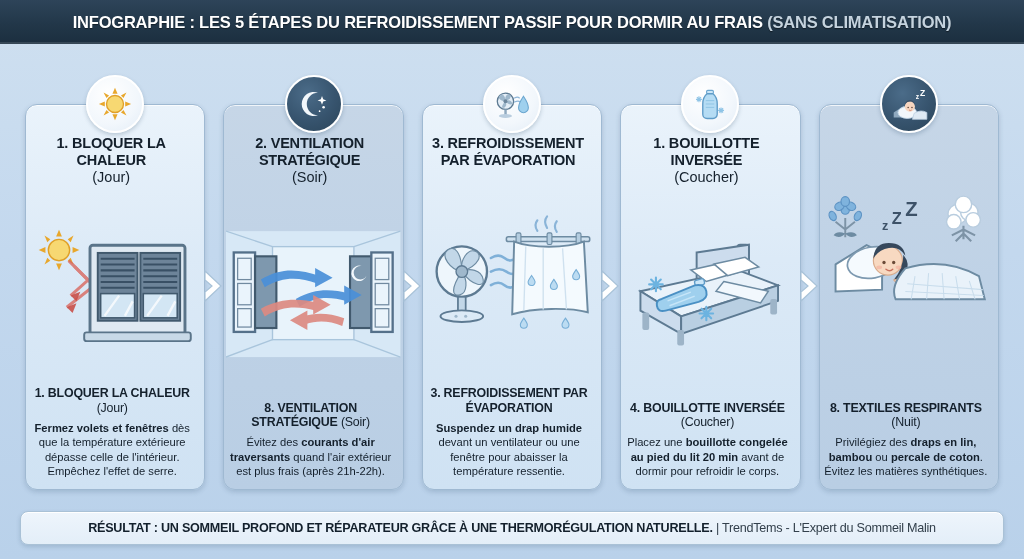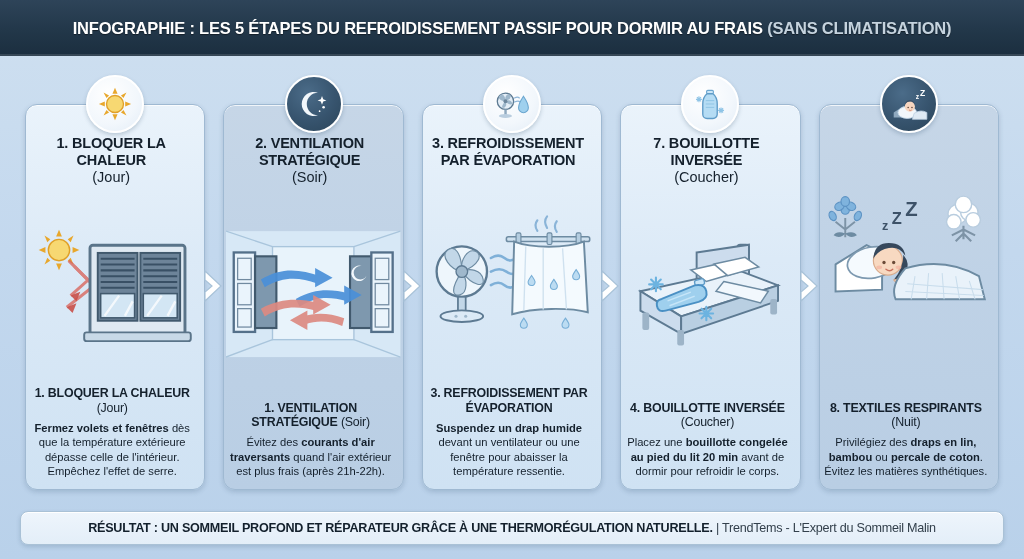--- a/index.html
+++ b/index.html
@@ -8,21 +8,21 @@
     font-family: "Liberation Sans", sans-serif;
     overflow: hidden;
   }
   body {
     background: linear-gradient(180deg,#cfe0f0 0%, #c3d8ee 45%, #b9d1ea 100%);
     position: relative;
   }
 
   
   .header {
-    height: 56px;
+    height: 44px;
     background: linear-gradient(180deg,#2e4459 0%, #223749 55%, #1b2e3f 100%);
     display: flex; align-items: center; justify-content: center;
     position: relative;
   }
   .header::after{
     content:""; position:absolute; left:0; right:0; bottom:0; height:2px;
     background: rgba(255,255,255,.12);
   }
   .header-title {
     color: #ffffff;
@@ -298,21 +298,21 @@
           <g fill="#dd8a82" opacity=".92">
             <path d="M36,80 C58,68 78,70 94,74 L92,82 C76,78 60,76 40,88 Z"></path>
             <polygon points="90,66 108,76 90,86"></polygon>
             <path d="M122,90 C106,84 92,84 80,88 L82,96 C94,92 106,92 120,98 Z"></path>
             <polygon points="84,82 66,92 84,102"></polygon>
           </g>
         </svg>
       </div>
       <div class="card-body">
         <span class="body-head">
-          <span>1. VENTILATION STRATÉGIQUE</span>
+          <span>8. VENTILATION STRATÉGIQUE</span>
           <span class="paren">(Soir)</span>
         </span>
         <span>Évitez des </span><b>courants d'air traversants</b><span> quand l'air extérieur est plus frais (après 21h-22h).</span>
       </div>
     </div>
     <svg class="chev" viewBox="0 0 26 38">
       <path d="M4,4 L20,19 L4,34 L4,25 L11,19 L4,13 Z" fill="#ffffff" stroke="#a8c2d8" stroke-width="1.2"></path>
     </svg>
   </div>
 
@@ -412,21 +412,21 @@
             <path d="M33,24 v7 M29.5,27.5 h7 M30.6,25 l4.8,5 M35.4,25 l-4.8,5"></path>
           </g>
           <g>
             <rect x="16" y="4" width="8" height="4" rx="1.4" fill="#cbe6f8" stroke="#6ba6cf" stroke-width="1.3"></rect>
             <path d="M16.5,8 h7 q5,4 5,12 v12 a5,5 0 0 1 -5,5 h-7 a5,5 0 0 1 -5,-5 v-12 q0,-8 5,-12Z" fill="#b5dcf4" stroke="#5f9cc8" stroke-width="1.6"></path>
             <path d="M15,16 h10 M15,20 h10 M15,24 h10" stroke="#8ec4e4" stroke-width="1.1"></path>
           </g>
         </svg>
       </div>
       <div class="card-title">
-        <span>7. BOUILLOTTE</span><br>
+        <span>1. BOUILLOTTE</span><br>
         <span>INVERSÉE</span>
         <span class="paren">(Coucher)</span>
       </div>
       <div class="illus">
         <svg viewBox="0 0 180 130" preserveAspectRatio="xMidYMid meet">
           <g>
             <rect x="118" y="14" width="12" height="52" rx="3" fill="#aabfd1" stroke="#5d7a92" stroke-width="2"></rect>
             <path d="M76,22 L130,14 L130,46 L76,54 Z" fill="#ccdced" stroke="#5d7a92" stroke-width="2"></path>
             <path d="M18,62 L118,40 L160,56 L60,88 Z" fill="#e9f2fa" stroke="#5d7a92" stroke-width="2"></path>
             <path d="M18,62 L18,82 L60,106 L60,88 Z" fill="#ccdced" stroke="#5d7a92" stroke-width="2"></path>

